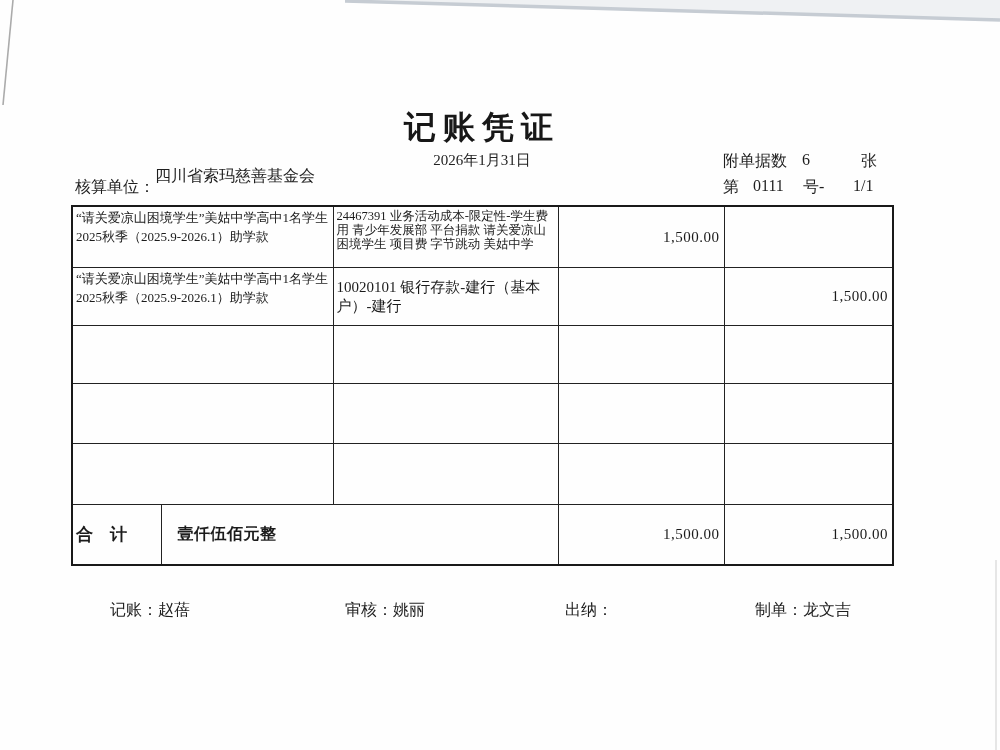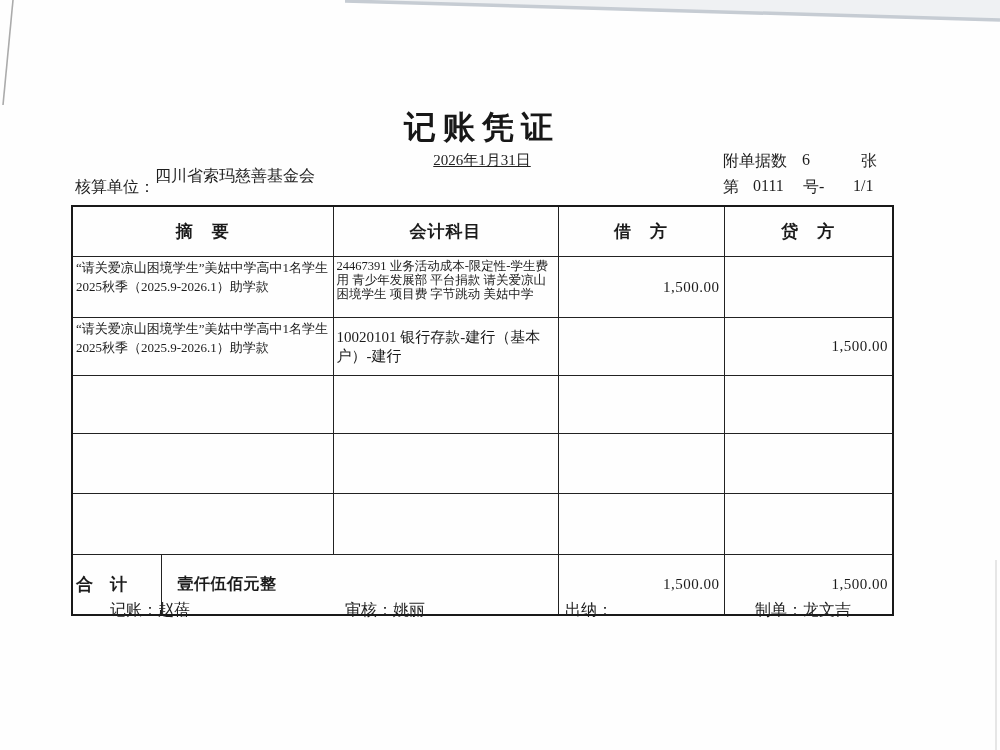--- a/index.html
+++ b/index.html
@@ -15,21 +15,21 @@
     background:#fefefe;overflow:hidden;
   }
   .scan-decor{position:absolute;left:0;top:0;pointer-events:none;}
   .doc-title{
     position:absolute;left:72px;top:106px;width:820px;
     text-align:center;font-size:32px;font-weight:bold;
     letter-spacing:7px;color:#171717;
   }
   .doc-date{
     position:absolute;left:72px;top:151px;width:820px;
-    text-align:center;font-size:15px;color:#222;text-decoration:underline;
+    text-align:center;font-size:15px;color:#222;
   }
   .hdr-abs{position:absolute;font-size:16px;color:#1e1e1e;white-space:nowrap;}
   .voucher-table{
     position:absolute;left:71px;top:205px;width:821px;
     border-collapse:collapse;table-layout:fixed;
     background:transparent;
   }
   .voucher-table td{
     border:1.5px solid #222;
     padding:1px 3px;
@@ -97,26 +97,20 @@
 
   <table class="voucher-table">
     <colgroup>
       <col style="width:89px">
         <col style="width:172px">
         <col style="width:225px">
       <col style="width:166px">
         <col style="width:169px">
     </colgroup>
     <tbody>
-        <tr>
-      <td class="hd" colspan="2" style="height:47px;">摘　要</td>
-      <td class="hd">会计科目</td>
-      <td class="hd">借　方</td>
-      <td class="hd">贷　方</td>
-    </tr>
     <tr>
       <td class="summary" colspan="2" style="height:58px;">“请关爱凉山困境学生”美姑中学高中1名学生2025秋季（2025.9-2026.1）助学款</td>
       <td class="acct-sm">24467391 业务活动成本-限定性-学生费用 青少年发展部 平台捐款 请关爱凉山困境学生 项目费 字节跳动 美姑中学</td>
       <td class="amt">1,500.00</td>
       <td class="amt"></td>
     </tr>
     <tr>
       <td class="summary" colspan="2" style="height:55px;">“请关爱凉山困境学生”美姑中学高中1名学生2025秋季（2025.9-2026.1）助学款</td>
       <td class="acct">10020101 银行存款-建行（基本户）-建行</td>
       <td class="amt"></td>

